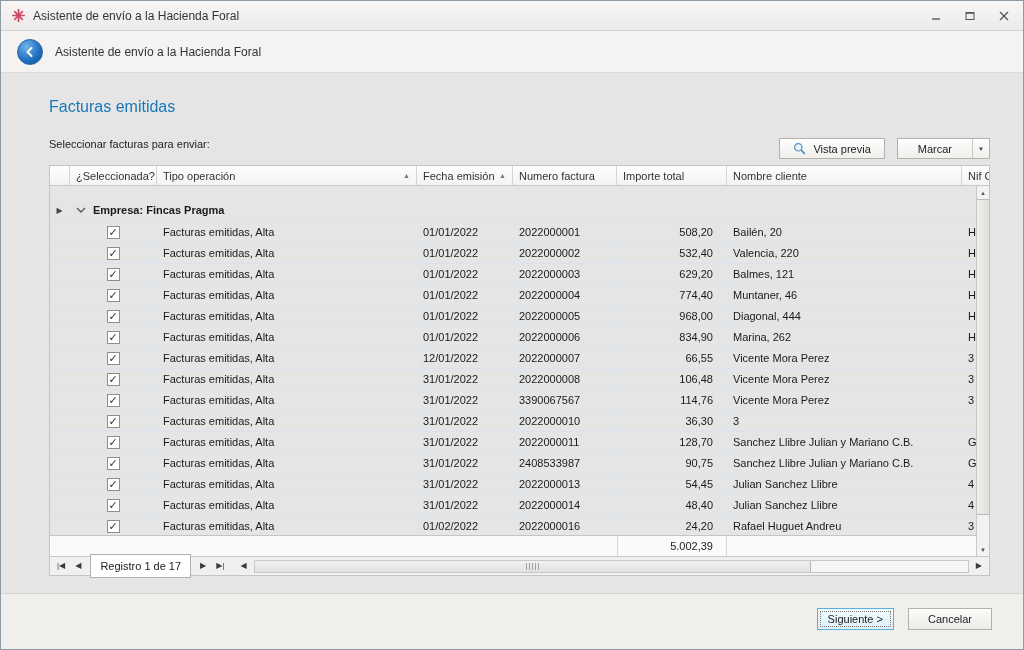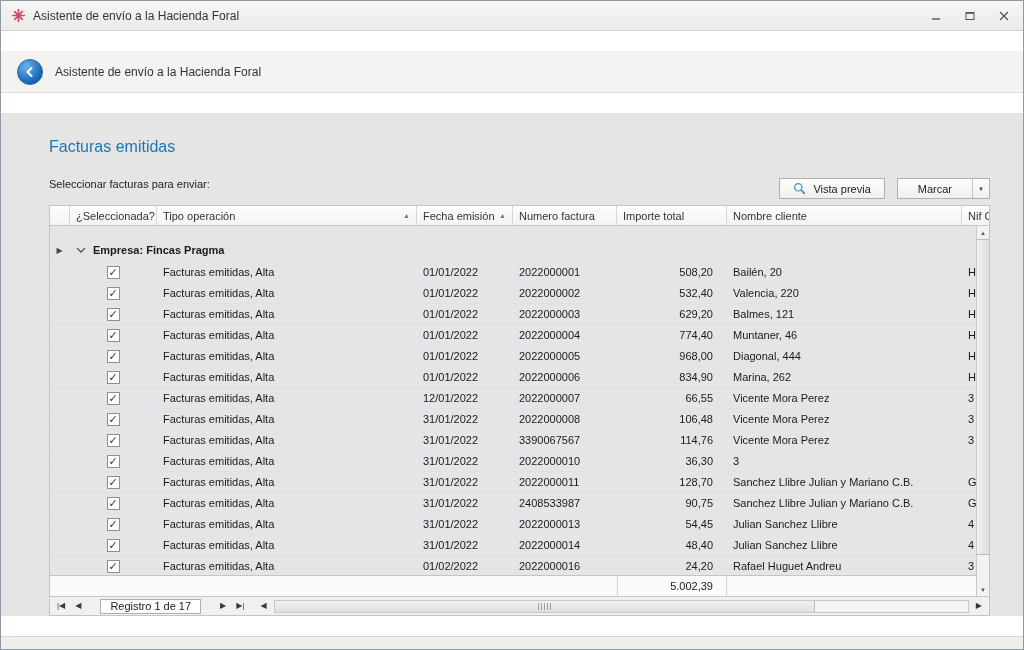--- a/index.html
+++ b/index.html
@@ -1,17 +1,17 @@
 <!DOCTYPE html>
 <html><head>
 <meta charset="utf-8">
 <style>
   * { box-sizing: border-box; margin: 0; padding: 0; }
   body { font-family: "Liberation Sans", sans-serif; background: #6b6b6b; }
-  .window { width: 1024px; height: 650px; background: #fff; border: 1px solid #8e9aa4; display: flex; flex-direction: column; overflow: hidden; gap: 20px; }
+  .window { width: 1024px; height: 650px; background: #fff; border: 1px solid #8e9aa4; display: flex; flex-direction: column; overflow: hidden; }
 
   
   .titlebar { height: 30px; flex: 0 0 30px; background: linear-gradient(#f7f6f5,#edebe9); border-bottom: 1px solid #d6d4d2; display: flex; align-items: center; padding: 0 10px; }
   .app-icon { width: 15px; height: 15px; margin-right: 7px; flex: 0 0 auto; }
   .title-text { font-size: 12px; color: #333; flex: 1; }
   .win-controls { display: flex; align-items: center; gap: 20px; margin-right: 2px; }
   .wc { width: 14px; height: 14px; display: flex; align-items: center; justify-content: center; cursor: default; }
 
   
   .wizard-header { height: 42px; flex: 0 0 42px; background: #f4f3f1; border-bottom: 1px solid #dddcda; display: flex; align-items: center; padding: 0 16px; }
@@ -48,21 +48,21 @@
   .gc.num { justify-content: flex-end; padding-right: 13px; }
   .cb { width: 13px; height: 13px; border: 1px solid #8e8e8e; background: #fff; display: flex; align-items: center; justify-content: center; font-size: 11px; line-height: 11px; color: #333; }
   .summary-row { height: 21px; flex: 0 0 21px; background: #fafaf8; border-top: 1px solid #c6c5c3; margin-right: 13px; }
   .summary-row .gc { border-right-color: #d6d5d3; }
   .summary-row .gc.blank { border-right: none; }
   .summary-val { border-left: 1px solid #d6d5d3; }
 
   
   .nav-bar { height: 19px; flex: 0 0 19px; background: #f0f0ee; border-top: 1px solid #c9c8c6; display: flex; align-items: center; padding: 0 4px; gap: 4px; }
   .nav-btn { font-size: 8px; color: #3a3a3a; padding: 0 3px; display: inline-flex; align-items: center; cursor: default; line-height: 1; }
-  .record-box { background: #fff; border: 1px solid #b0afac; font-size: 11px; color: #222; padding: 0 9px; height: 15px; display: inline-flex; align-items: center; margin: 0 12px; }
+  .record-box { background: #fff; border: 1px solid #b0afac; font-size: 11px; color: #222; padding: 0 9px; height: 24px; display: inline-flex; align-items: center; margin: 0 2px; }
   .hs-left { margin-left: 6px; }
   .hscroll-track { flex: 1; height: 13px; background: #f6f5f3; border: 1px solid #c9c8c6; display: flex; align-items: stretch; }
   .hscroll-thumb { width: 78%; background: linear-gradient(#f2f1ef,#e2e0de); border-right: 1px solid #b8b7b5; display: flex; align-items: center; justify-content: center; }
   .grip { width: 13px; height: 7px; background: repeating-linear-gradient(90deg,#9aa3ad 0px,#9aa3ad 1px,transparent 1px,transparent 3px); }
 
   
   .vscroll { position: absolute; top: 20px; bottom: 19px; right: 0; width: 13px; background: #f2f2f0; border-left: 1px solid #c9c8c6; display: flex; flex-direction: column; align-items: stretch; }
   .vs-arrow { height: 13px; display: flex; align-items: center; justify-content: center; font-size: 6px; color: #555; }
   .vs-track { flex: 1; position: relative; }
   .vs-thumb { position: absolute; top: 0; left: 0; right: 0; height: 92%; background: linear-gradient(90deg,#f0efed,#dfddda); border: 1px solid #bbb9b6; border-left: none; border-right: none; }

